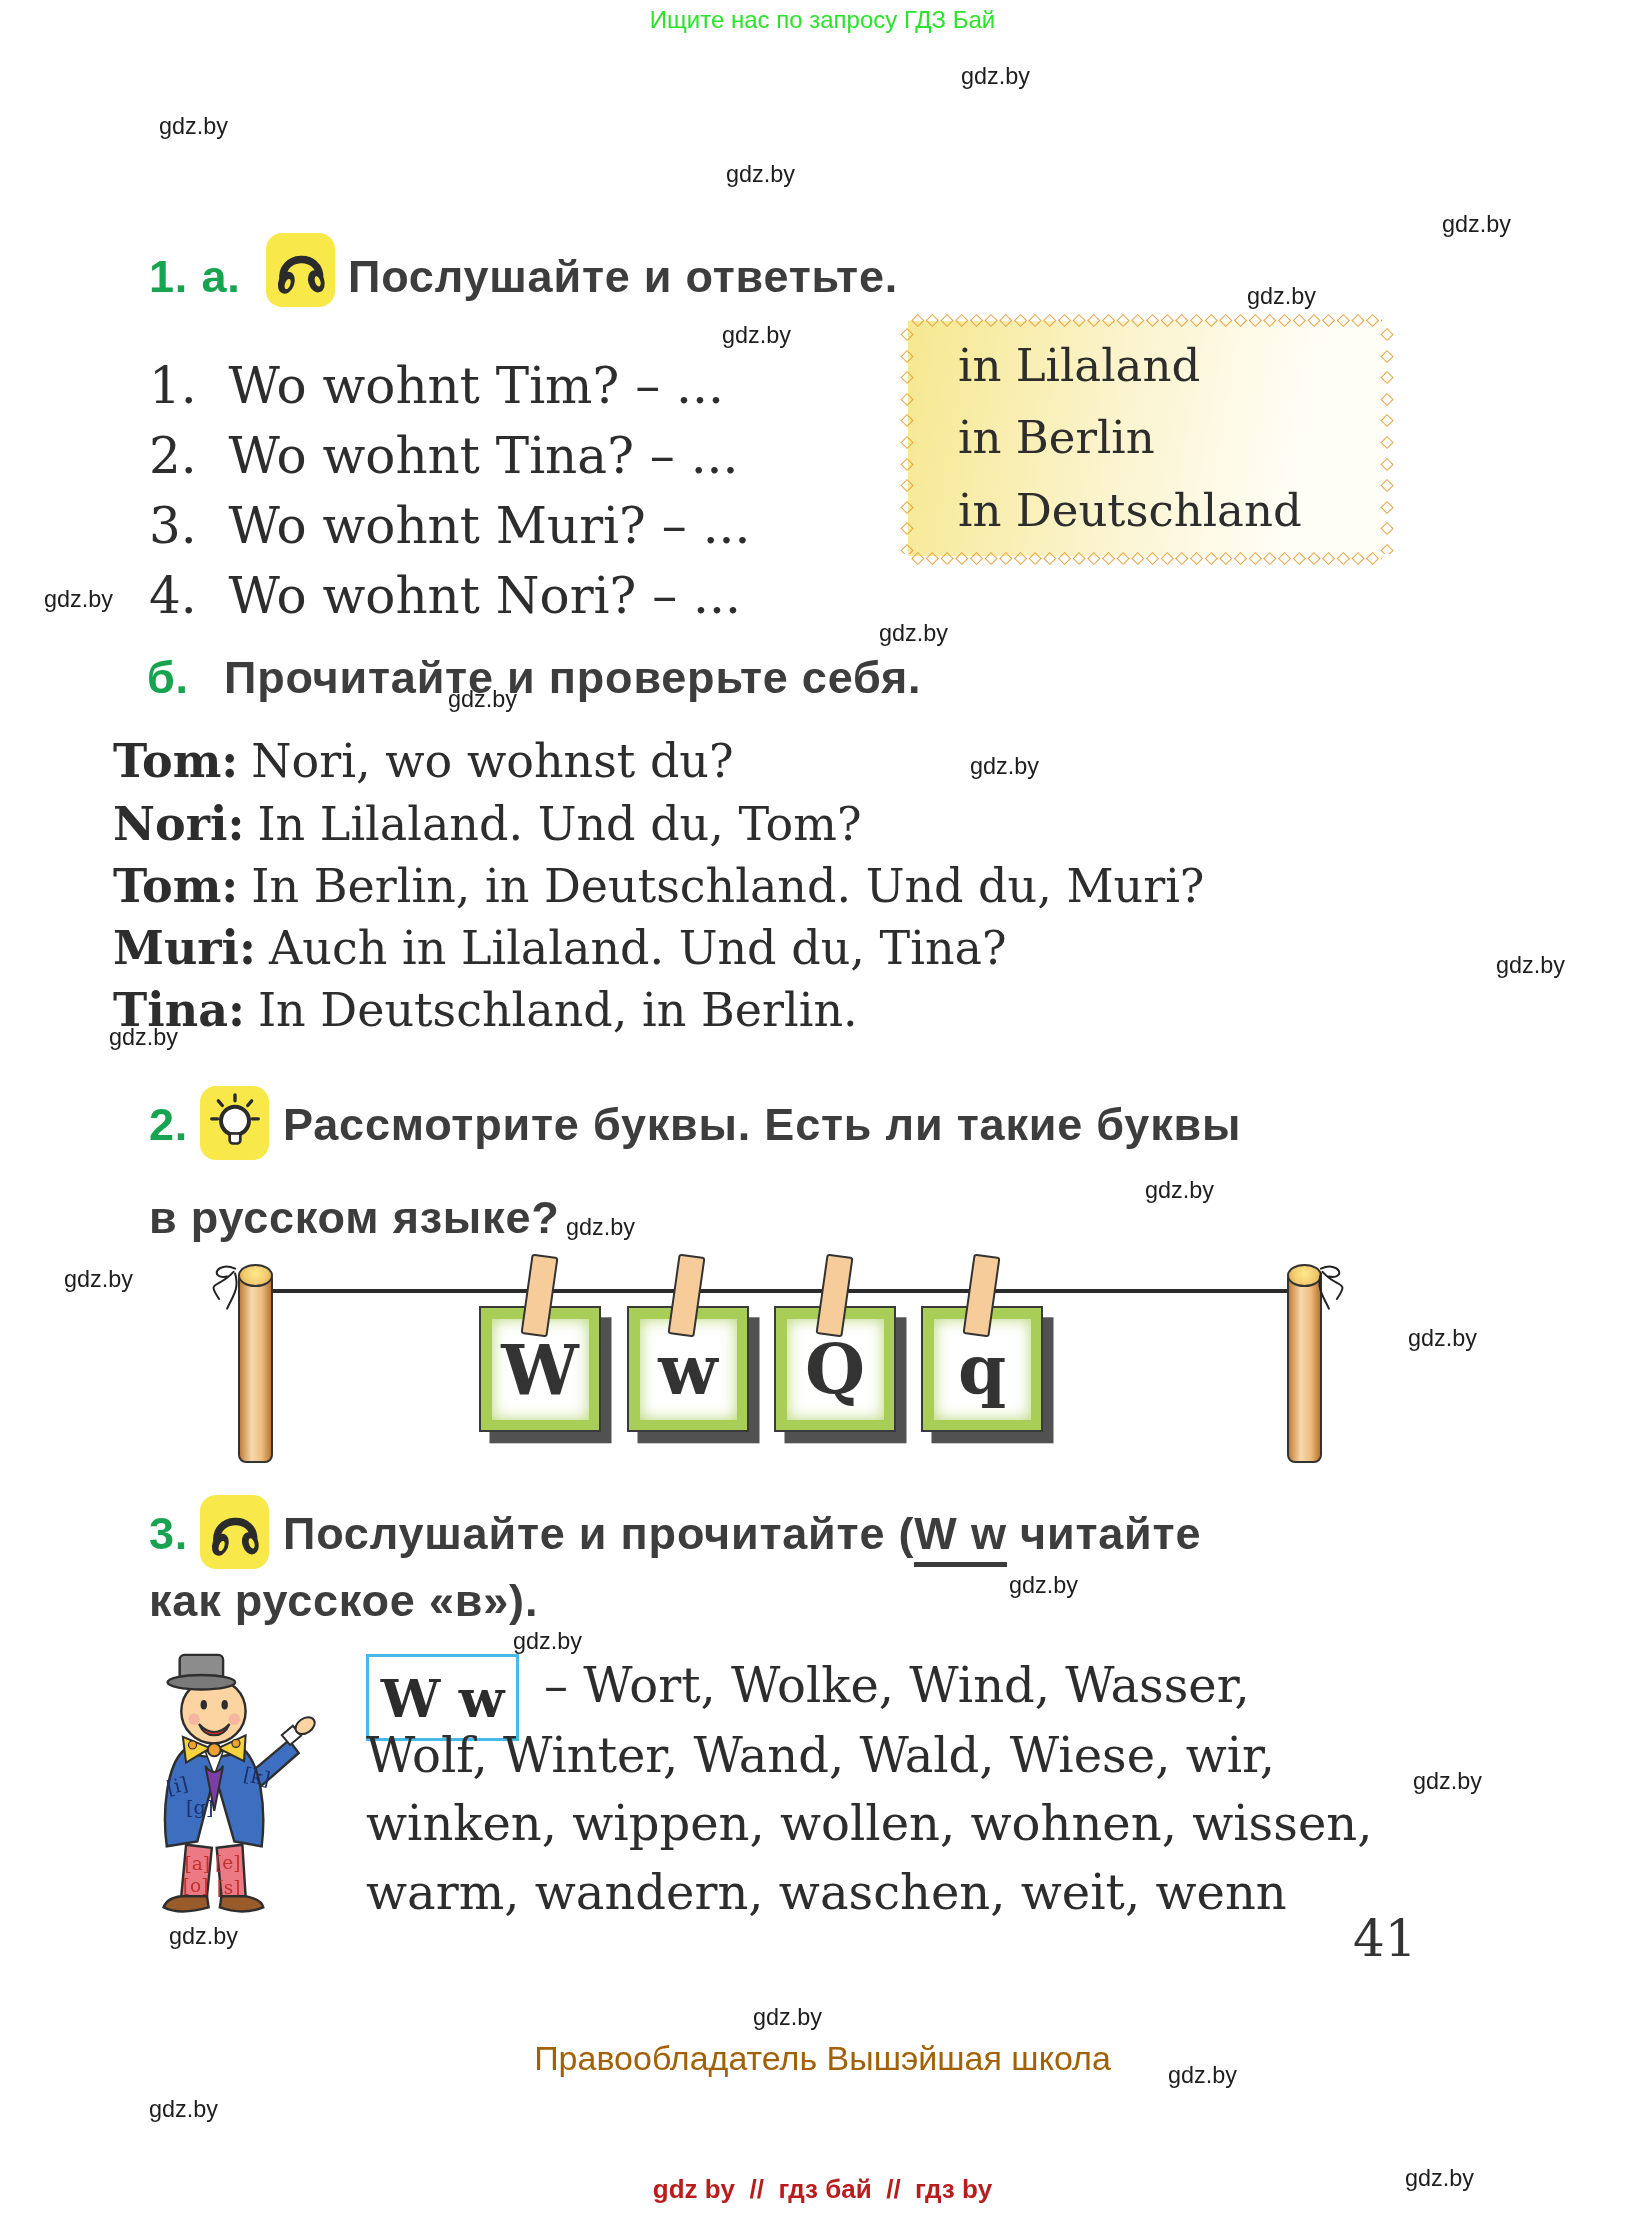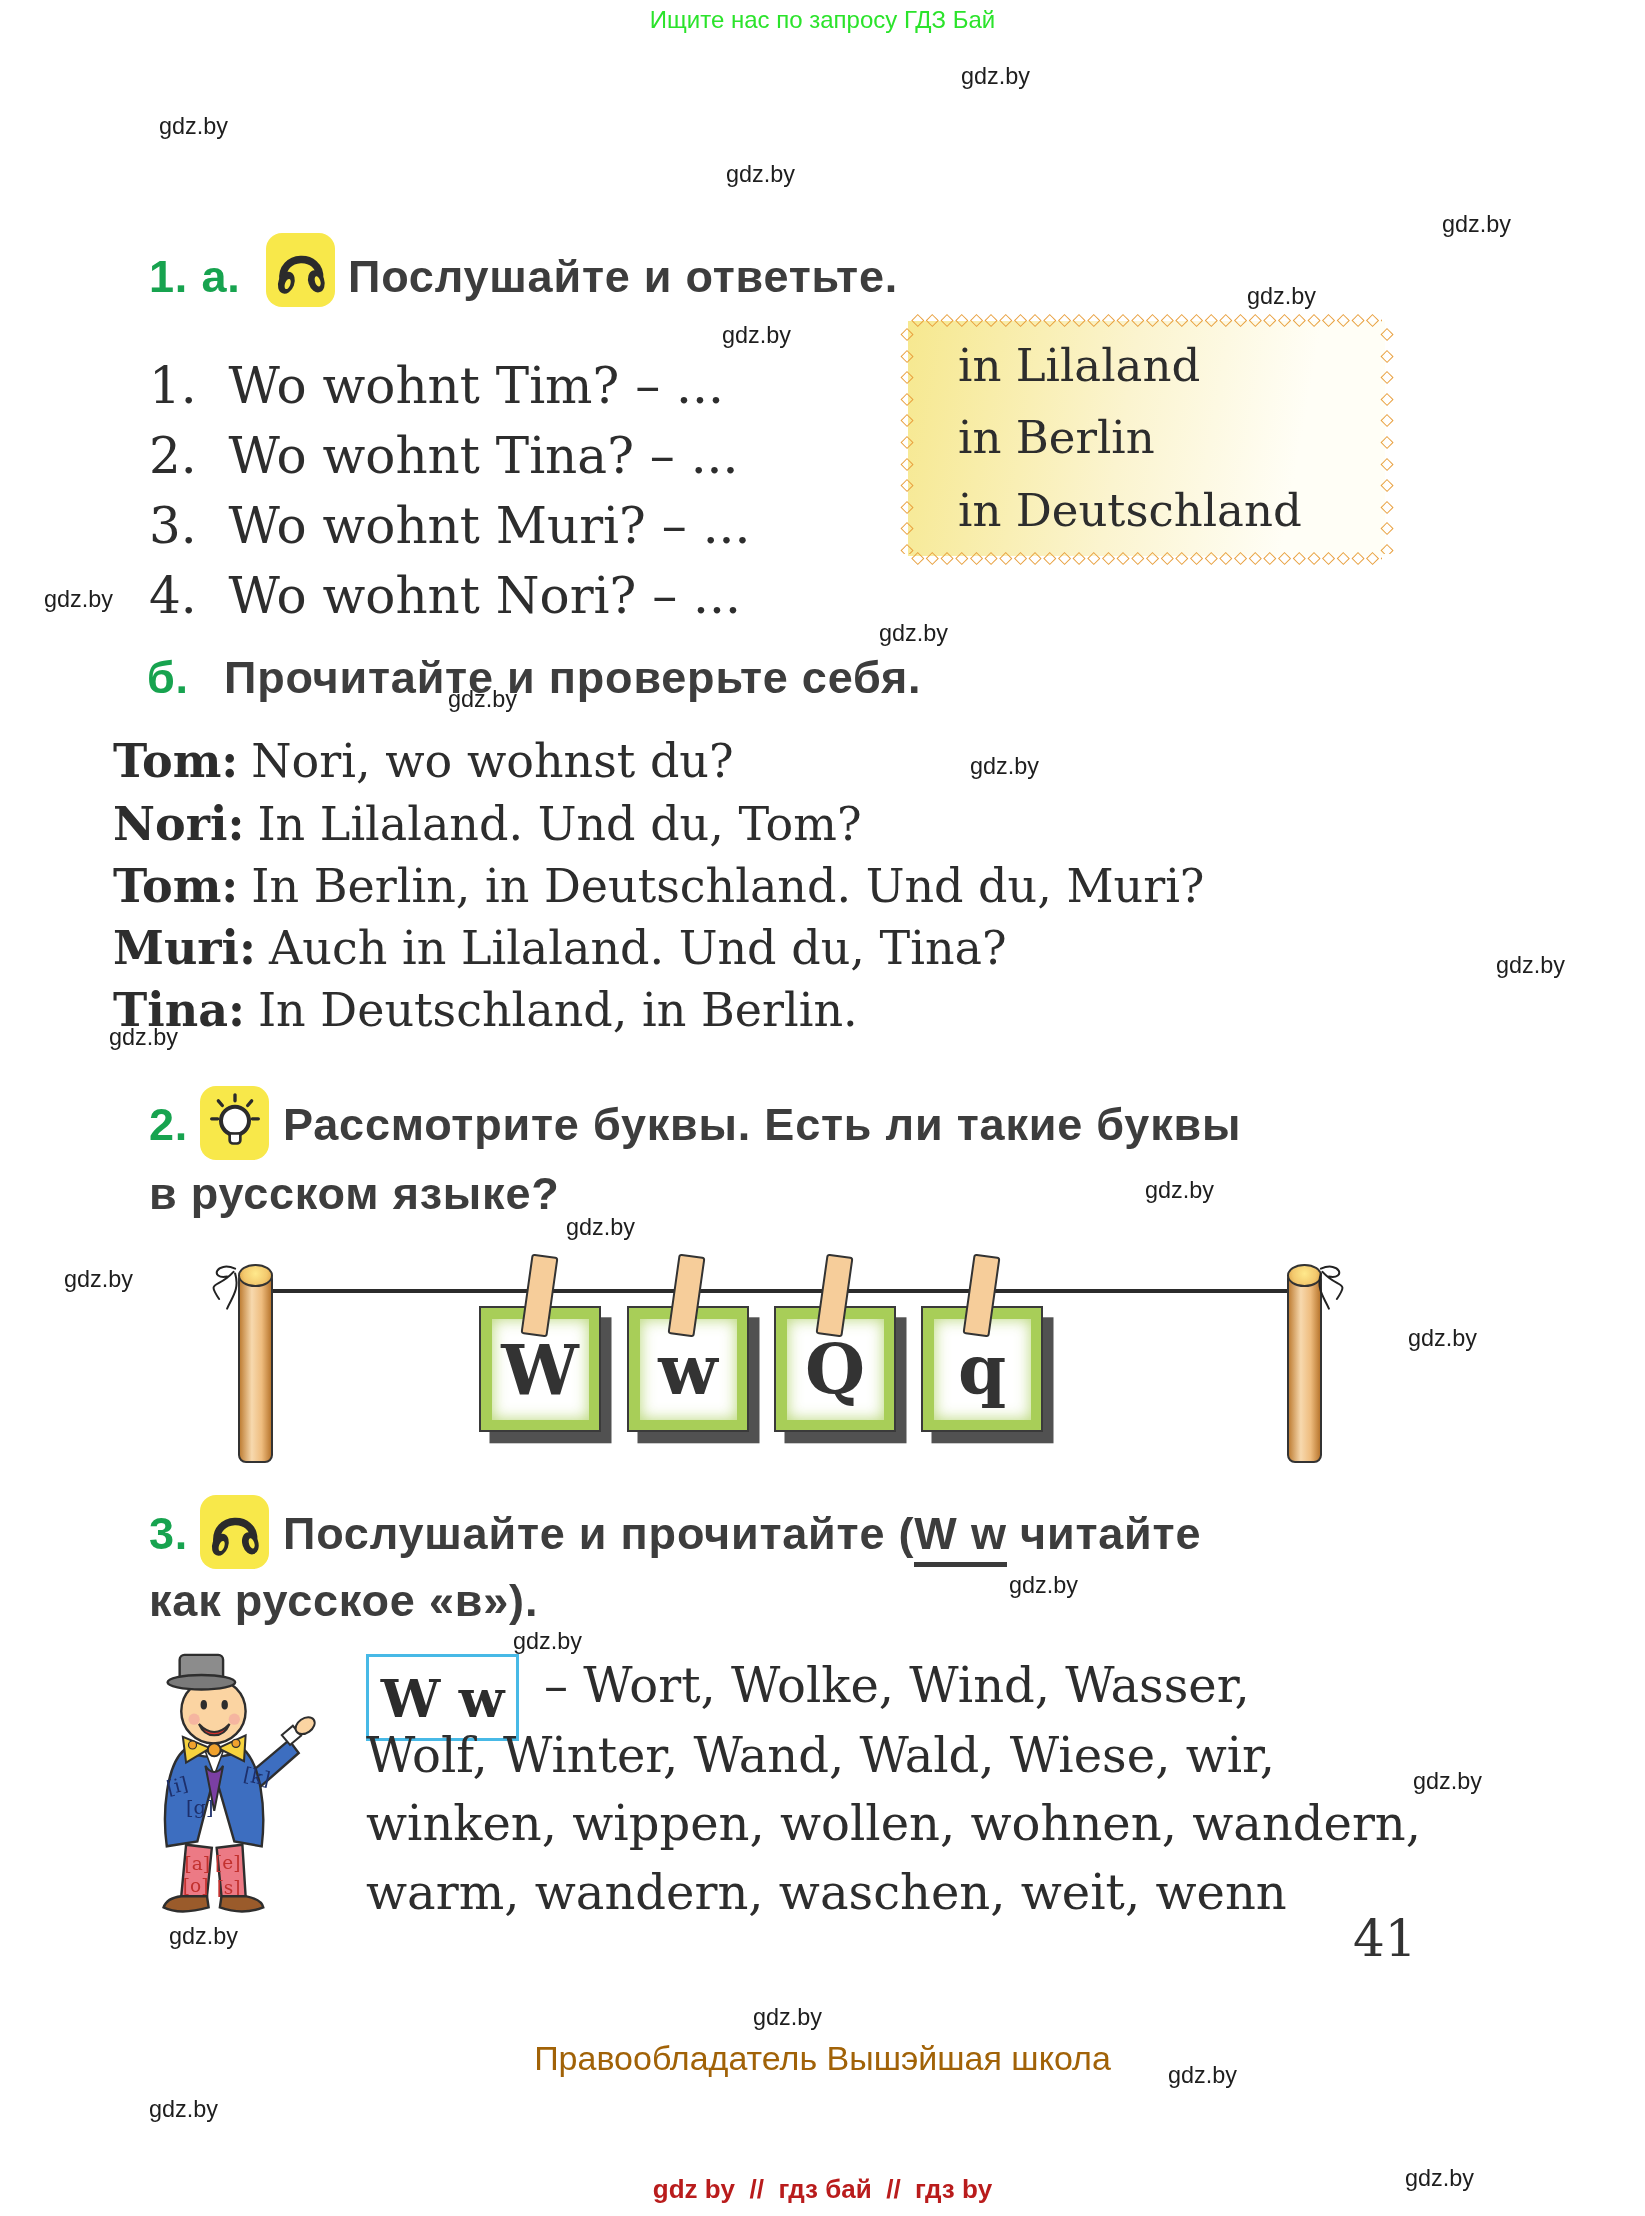--- a/index.html
+++ b/index.html
@@ -126,21 +126,21 @@
         <line x1="20" y1="13" x2="26" y2="20"></line>
         <line x1="70" y1="13" x2="64" y2="20"></line>
         <line x1="10" y1="40" x2="19" y2="40"></line>
         <line x1="80" y1="40" x2="71" y2="40"></line>
       </g>
       <circle cx="45" cy="43" r="21" fill="#ffffff" stroke="#2b2b2b" stroke-width="6"></circle>
       <path d="M37 62 h16 v10 a5 5 0 0 1 -5 5 h-6 a5 5 0 0 1 -5 -5 z" fill="#ffffff" stroke="#2b2b2b" stroke-width="4"></path>
     </svg>
   </div>
   <span class="hdr-txt" style="left:283px;top:1099px">Рассмотрите буквы. Есть ли такие буквы</span>
-  <span class="hdr-txt" style="left:149px;top:1168px">в русском языке?</span>
+  <span class="hdr-txt" style="left:149px;top:1192px">в русском языке?</span>
 
   <div class="rope"></div>
   <div class="pole" style="left:238px"></div>
   <div class="pole" style="left:1287px"></div>
   <div class="knob" style="left:238px"></div>
   <div class="knob" style="left:1287px"></div>
   <svg class="bow" style="left:203px" width="37" height="56" viewBox="0 0 46 70">
     <path d="M40 12 C16 2, 8 26, 30 22 M38 16 C18 38, 4 26, 20 50 M40 18 C46 38, 36 48, 30 62" stroke="#222" stroke-width="2.5" fill="none" stroke-linecap="round"></path>
   </svg>
   <svg class="bow" style="left:1316px;transform:scaleX(-1)" width="37" height="56" viewBox="0 0 46 70">
@@ -182,21 +182,21 @@
       <ellipse transform="rotate(-18 70 62)" cx="70" cy="62" rx="4" ry="8" fill="#f8e84a"></ellipse>
       <ellipse transform="rotate(20 25 66)" cx="25" cy="66" rx="4" ry="8" fill="#f8e84a"></ellipse>
     </svg>
   </div>
   <span class="hdr-txt" style="left:283px;top:1508px"><span>Послушайте и прочитайте (</span><span class="ul-ww">W w</span><span> читайте</span></span>
   <span class="hdr-txt" style="left:149px;top:1575px">как русское «в»).</span>
 
   <div class="ww-box">W w</div>
   <div class="wordline" style="left:544px;top:1657px">– Wort, Wolke, Wind, Wasser,</div>
   <div class="wordline" style="left:366px;top:1727px">Wolf, Winter, Wand, Wald, Wiese, wir,</div>
-  <div class="wordline" style="left:366px;top:1795px">winken, wippen, wollen, wohnen, wandern,</div>
+  <div class="wordline" style="left:366px;top:1795px">winken, wippen, wollen, wohnen, wissen,</div>
   <div class="wordline" style="left:366px;top:1864px">warm, wandern, waschen, weit, wenn</div>
 
   <svg class="char-svg" width="185" height="270" viewBox="0 0 230 335">
     <path d="M142 152 L194 108 L206 124 L156 168 Z" fill="#3d6ec0" stroke="#2e2e2e" stroke-width="3"></path>
     <rect x="188" y="94" width="18" height="16" fill="#ffffff" stroke="#2e2e2e" stroke-width="2.5" transform="rotate(-40 197 102)"></rect>
     <ellipse cx="214" cy="90" rx="13" ry="9" fill="#fbd4a2" stroke="#2e2e2e" stroke-width="2.5" transform="rotate(-35 214 90)"></ellipse>
     <circle cx="100" cy="72" r="40" fill="#fbd4a2" stroke="#2e2e2e" stroke-width="3"></circle>
     <rect x="58" y="2" width="54" height="34" rx="6" fill="#8c8c8c" stroke="#2e2e2e" stroke-width="3"></rect>
     <ellipse cx="85" cy="36" rx="42" ry="9" fill="#7a7a7a" stroke="#2e2e2e" stroke-width="3"></ellipse>
     <ellipse cx="88" cy="64" rx="4" ry="6" fill="#2e2e2e"></ellipse>

